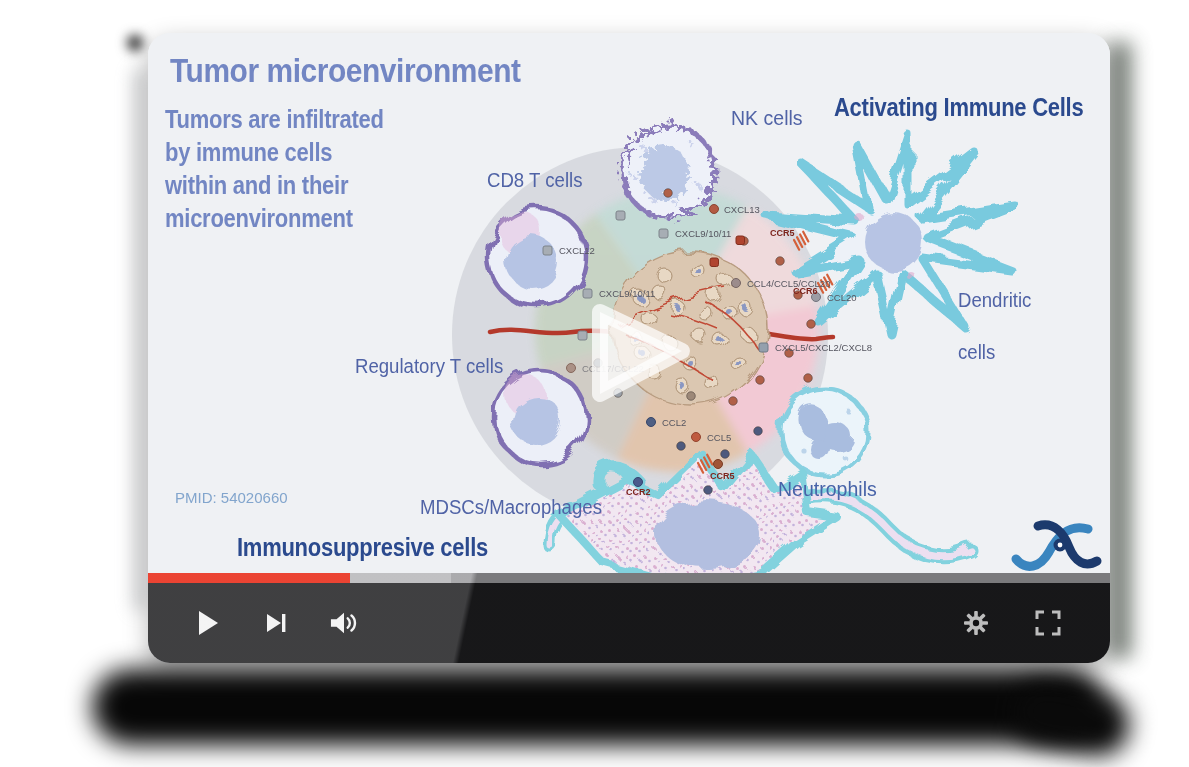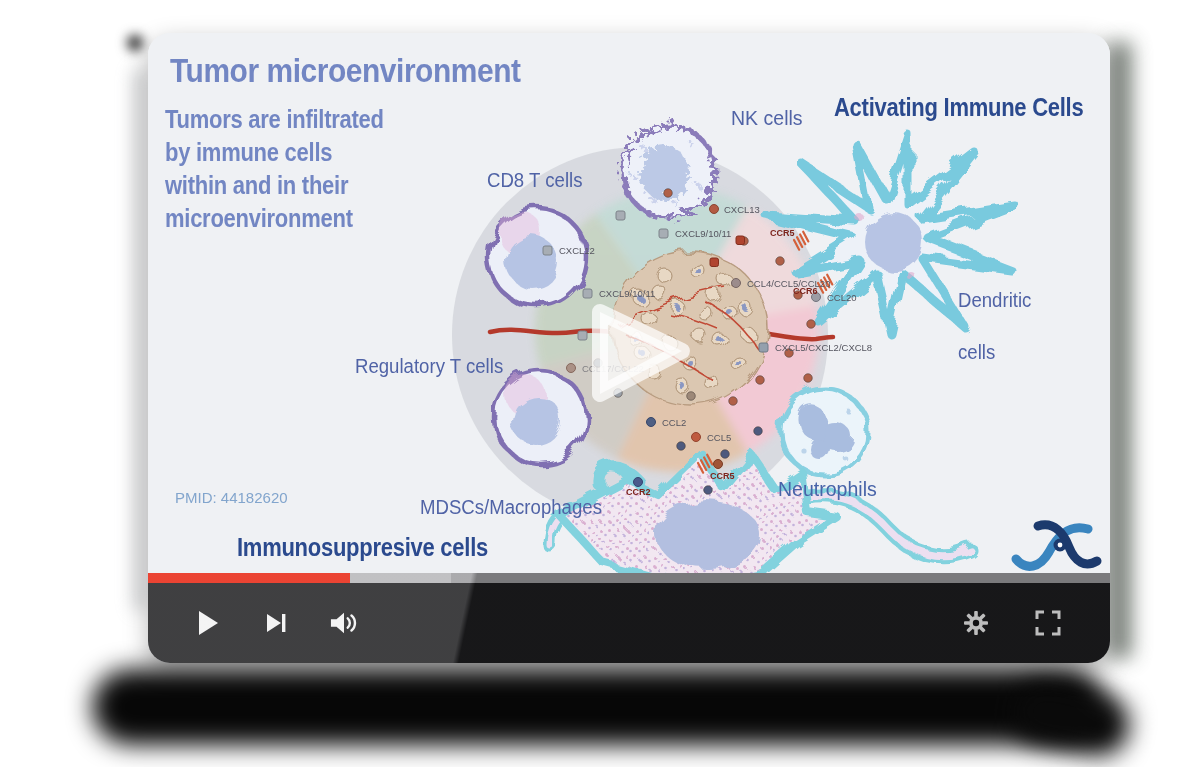--- a/index.html
+++ b/index.html
@@ -295,21 +295,21 @@
       <div class="t immuno cond">Immunosuppresive cells</div>
       <div class="t cell-label lb-nk cond2">NK cells</div>
       <div class="t cell-label lb-cd8 cond2">CD8 T cells</div>
       <div class="t cell-label lb-dend cond2">
         <div>Dendritic</div>
         <div>cells</div>
       </div>
       <div class="t cell-label lb-treg cond2">Regulatory T cells</div>
       <div class="t cell-label lb-neut cond2">Neutrophils</div>
       <div class="t cell-label lb-mdsc cond2">MDSCs/Macrophages</div>
-      <div class="t pmid">PMID: 44182620</div>
+      <div class="t pmid">PMID: 54020660</div>
 
       <svg class="logo" viewBox="0 0 96 60">
         <path d="M8,46 C18,58 32,55 41,39 C51,20 63,11 80,16" stroke="#3a85bf" stroke-width="9" fill="none" stroke-linecap="round"></path>
         <path d="M30,13 C46,8 56,21 61,34 C67,49 77,55 89,48" stroke="#1c3a6d" stroke-width="9" fill="none" stroke-linecap="round"></path>
         <circle cx="52" cy="32" r="6.5" fill="#1c3a6d"></circle>
         <circle cx="52" cy="32" r="2.4" fill="#ffffff"></circle>
       </svg>
 
       <svg class="play-overlay" viewBox="0 0 130 130">
         <path d="M22,24 L104,63 L22,106 Z" fill="rgba(255,255,255,.72)" stroke="rgba(255,255,255,.72)" stroke-width="16" stroke-linejoin="round"></path>

